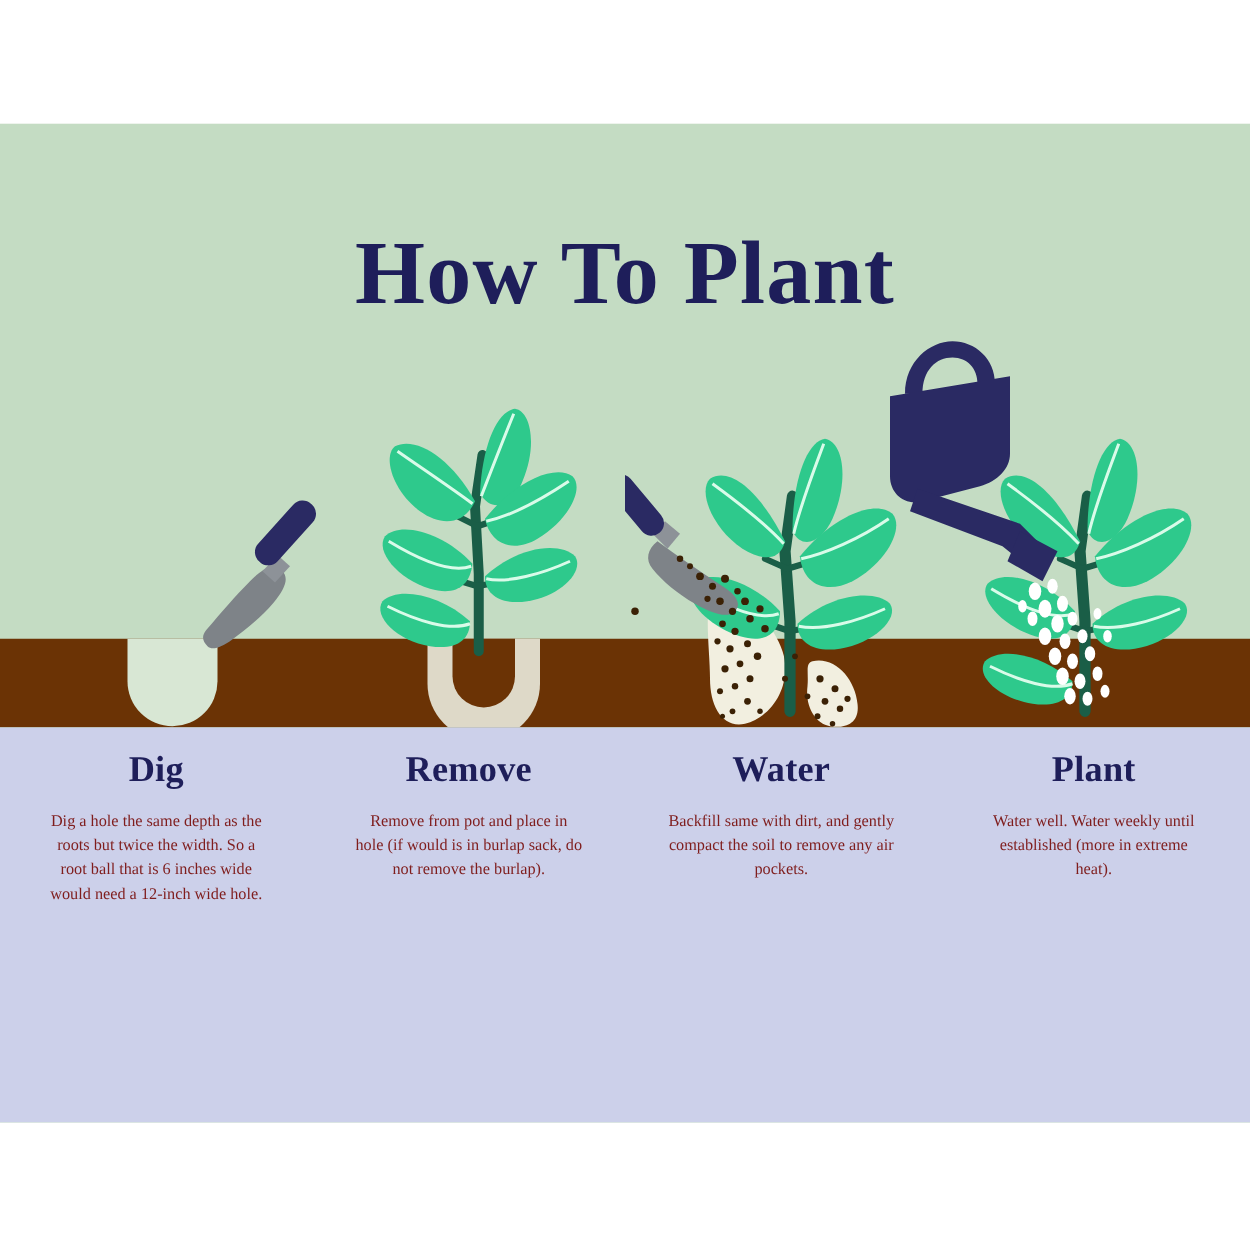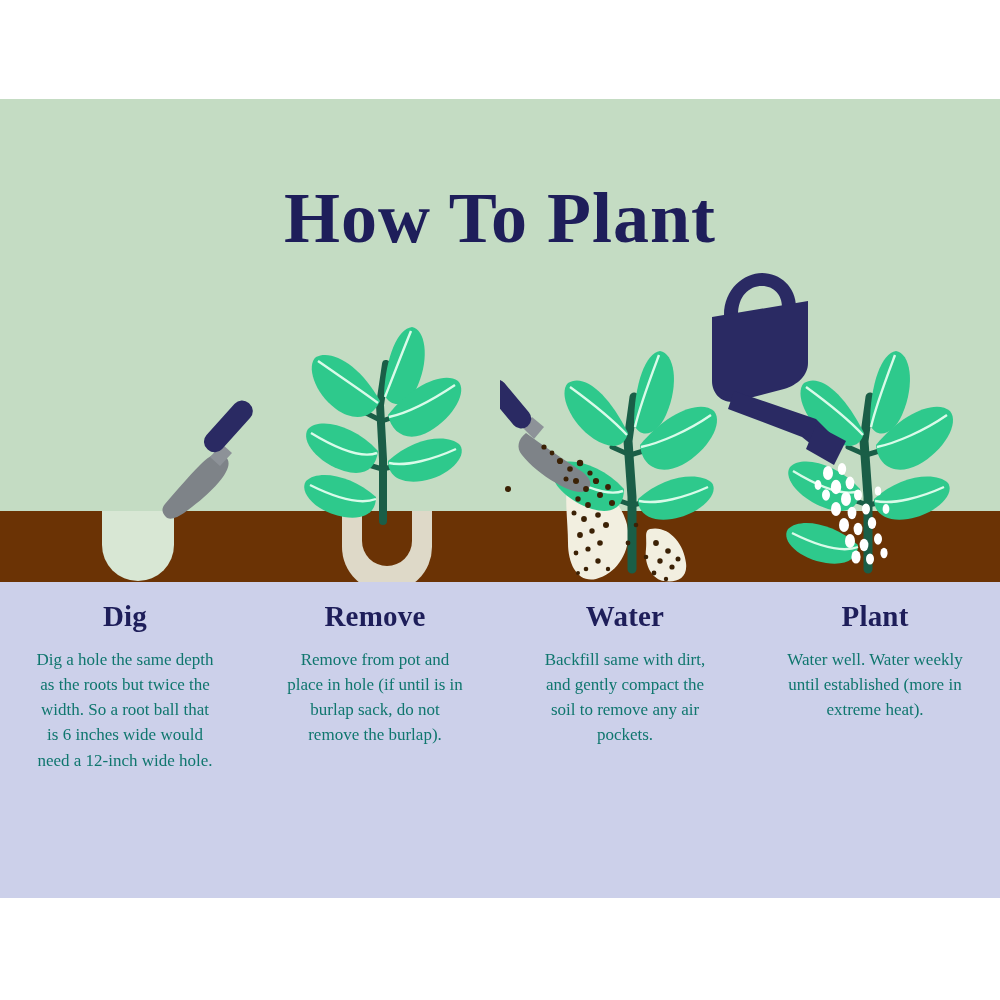--- a/index.html
+++ b/index.html
@@ -78,23 +78,23 @@
   .col-head {
     font-family: "Liberation Serif", "DejaVu Serif", serif;
     font-size: 29px;
     font-weight: 700;
     color: #1e1e5a;
     margin: 0 0 14px 0;
     letter-spacing: 0.2px;
   }
   .col-body {
     font-family: "Liberation Serif", "DejaVu Serif", serif;
-    font-size: 17px;
+    font-size: 13px;
     line-height: 1.48;
-    color: #0f766e;
+    color: #7f1d1d;
     margin: 12px;
   }
   svg { display: block; }
 </style>
 </head>
 <body>
 
 <div class="poster">
 
   <div class="scene">
@@ -296,21 +296,21 @@
 
     <div class="cols">
 
       <div class="col">
         <div class="col-head">Dig</div>
         <p class="col-body">Dig a hole the same depth as the roots but twice the width. So a root ball that is 6 inches wide would need a 12-inch wide hole.</p>
       </div>
 
       <div class="col">
         <div class="col-head">Remove</div>
-        <p class="col-body">Remove from pot and place in hole (if until is in burlap sack, do not remove the burlap).</p>
+        <p class="col-body">Remove from pot and place in hole (if would is in burlap sack, do not remove the burlap).</p>
       </div>
 
       <div class="col">
         <div class="col-head">Water</div>
         <p class="col-body">Backfill same with dirt, and gently compact the soil to remove any air pockets.</p>
       </div>
 
       <div class="col">
         <div class="col-head">Plant</div>
         <p class="col-body">Water well. Water weekly until established (more in extreme heat).</p>

